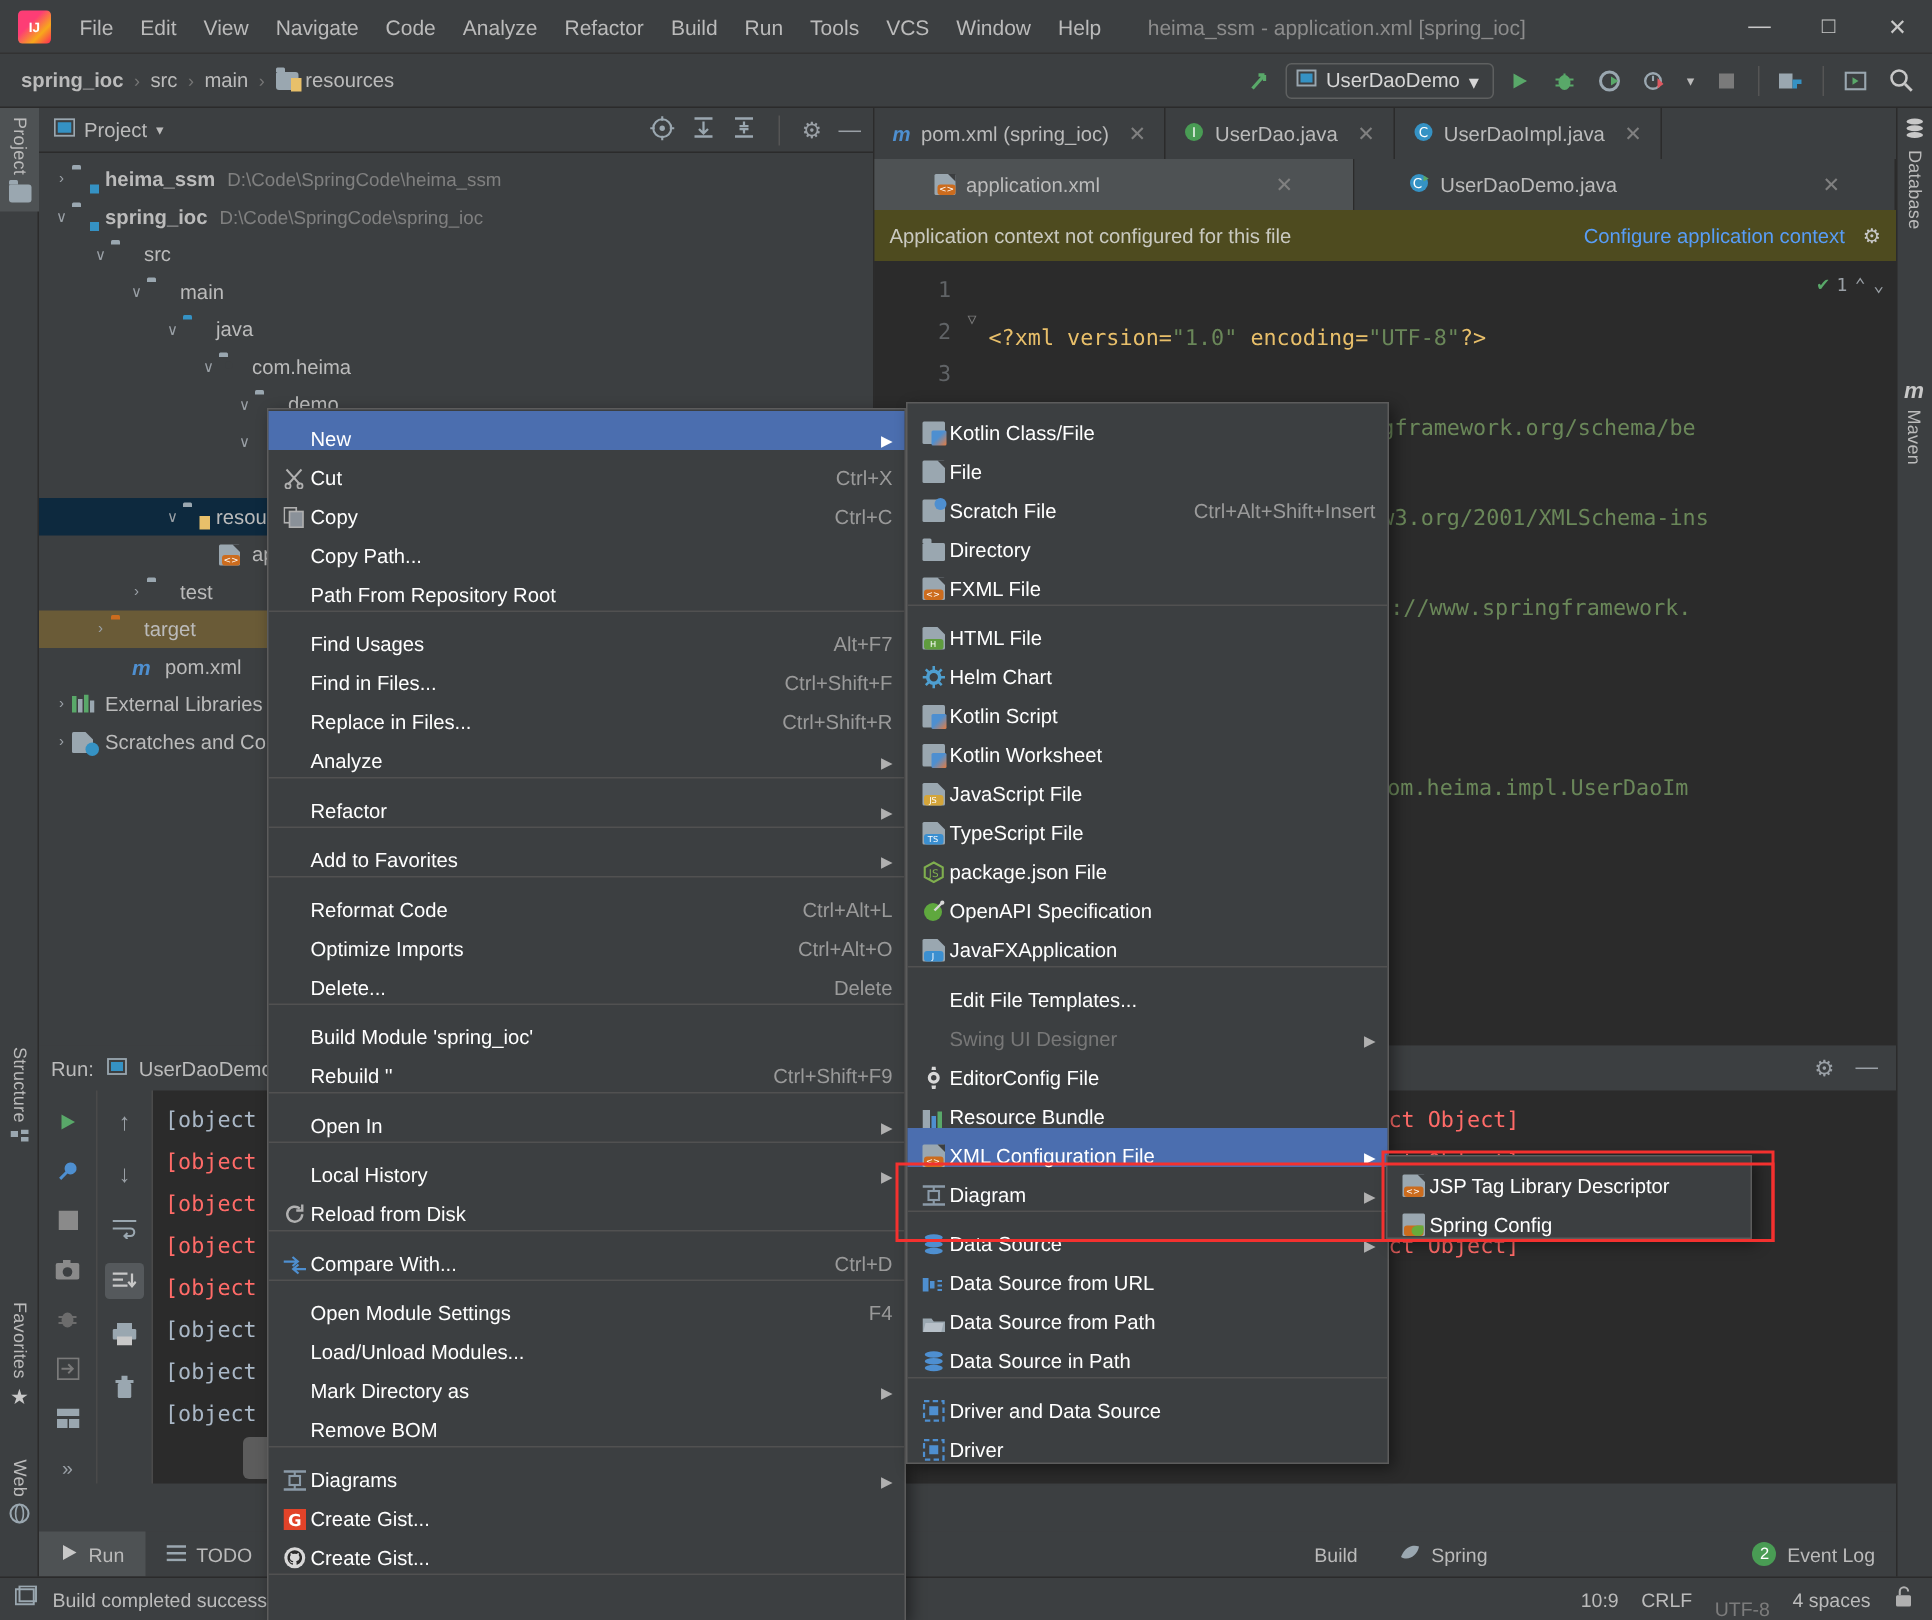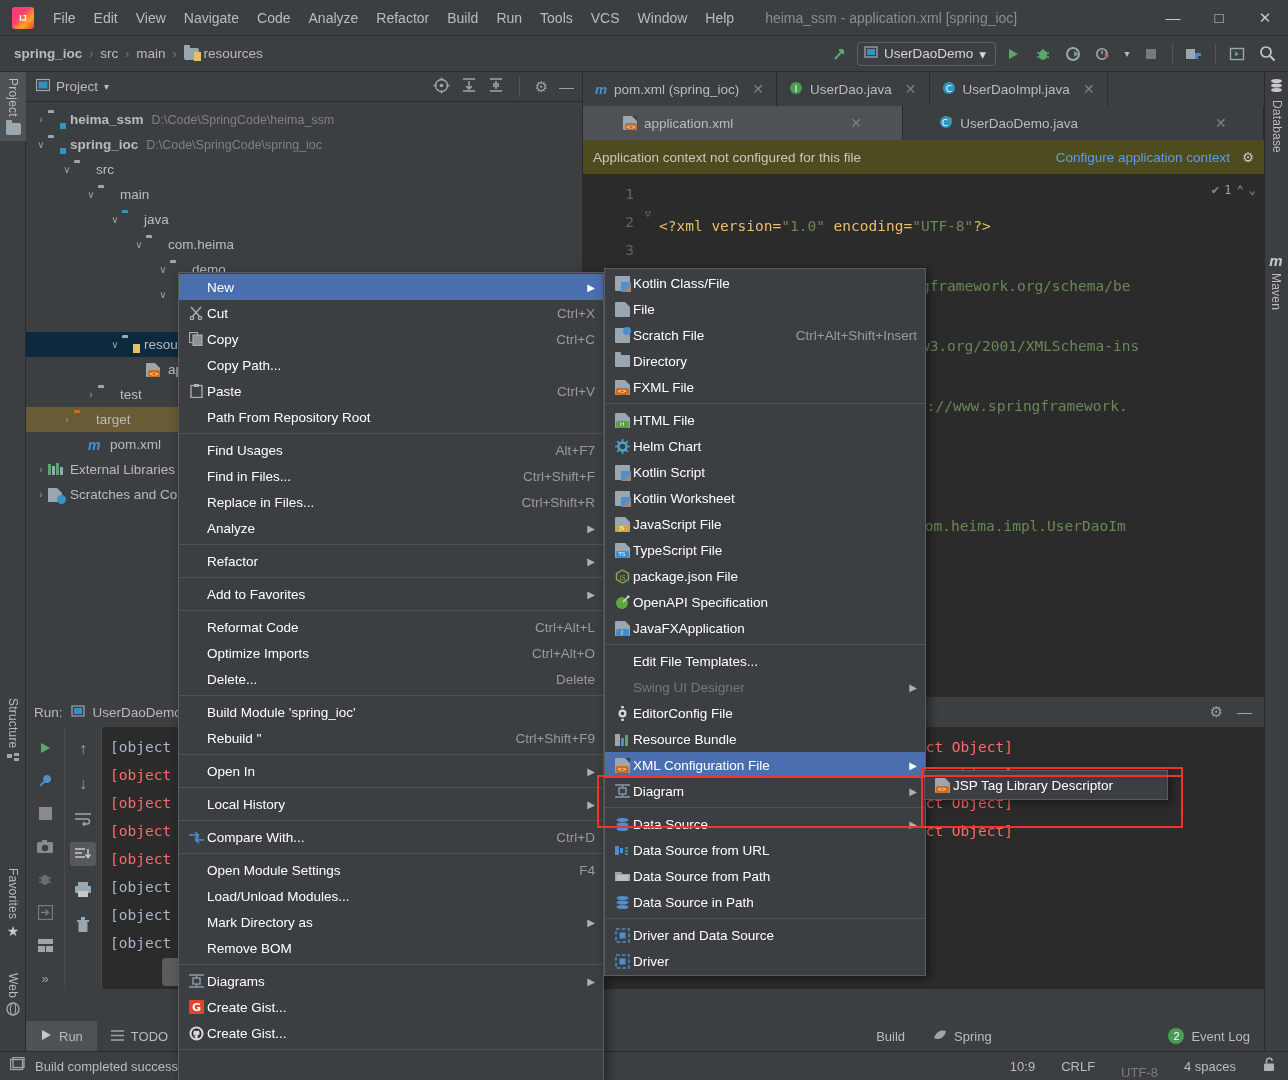--- a/index.html
+++ b/index.html
@@ -160,33 +160,33 @@
     position: absolute; left: 26px; top: 1021px; width: 1238px; height: 30px;
     background: #3c3f41; display: flex; align-items: center; font-size: 13px;
   }
   .btab { display: flex; align-items: center; gap: 7px; padding: 0 14px; height: 30px; }
   .btab.active { background: #4e5254; }
   .statusbar {
     position: absolute; left: 0; top: 1051px; width: 1288px; height: 29px;
     background: #3c3f41; display: flex; align-items: center; font-size: 13px;
     border-top: 1px solid #2b2b2b;
   }
-  .status-right { margin-left: auto; display: flex; align-items: center; gap: 26px; padding-right: 12px; }
+  .status-right { margin-left: auto; display: flex; align-items: center; gap: 15px; padding-right: 12px; }
   .dim { color: #7c7c7c; margin-top: 12px; }
   .evt-badge {
     width: 16px; height: 16px; border-radius: 50%; background: #499c54; color: #fff;
     font-size: 11px; display: flex; align-items: center; justify-content: center;
   }
 
   
   .ctxmenu {
     position: absolute; background: #3c3f41; border: 1px solid #5c5c5c;
     box-shadow: 3px 3px 10px rgba(0,0,0,.45); font-size: 13.5px; padding: 1px 0; z-index: 50;
   }
-  .mi { height: 26px; display: flex; align-items: center; padding: 0 8px 0 6px; white-space: nowrap; position: relative; }
+  .mi { height: 26px; display: flex; align-items: flex-end; padding: 0 8px 0 6px; white-space: nowrap; position: relative; }
   .mi.hl { background: #4b6eaf; color: #ffffff; }
   .mi .mi-ic { width: 22px; flex: none; display: flex; align-items: center; justify-content: center; }
   .mi .mi-lb { color: #ffffff; }
   .mi.hl .mi-lb { color: #ffffff; }
   .mi.disabled .mi-lb { color: #777777; }
   .mi .mi-sc { margin-left: auto; color: #9a9a9a; padding-left: 30px; }
   .mi .mi-ar { margin-left: auto; padding-left: 22px; color: #b0b0b0; font-size: 10px; }
   .mi.hl .mi-ar { color: #ffffff; }
   .msep { height: 1px; background: #515151; margin: 3px 0; }
   .redbox { position: absolute; border: 2px solid #f4312f; pointer-events: none; z-index: 60; }
@@ -740,31 +740,20 @@
         <span class="mi-lb">Copy</span>
         <span class="mi-sc">Ctrl+C</span>
 
       </div>
       <div class="mi">
         <span class="mi-ic"></span>
         <span class="mi-lb">Copy Path...</span>
 
       </div>
       <div class="mi">
-        <span class="mi-ic">
-          <svg width="13" height="14" viewBox="0 0 13 14">
-            <rect x="1" y="1.5" width="11" height="12" fill="none" stroke="#b0b0b0" stroke-width="1.3"></rect>
-            <rect x="4" y="0" width="5" height="3" fill="#b0b0b0"></rect>
-          </svg>
-        </span>
-        <span class="mi-lb">Paste</span>
-        <span class="mi-sc">Ctrl+V</span>
-
-      </div>
-      <div class="mi">
         <span class="mi-ic"></span>
         <span class="mi-lb">Path From Repository Root</span>
 
       </div>
       <div class="msep"></div>
       <div class="mi">
         <span class="mi-ic"></span>
         <span class="mi-lb">Find Usages</span>
         <span class="mi-sc">Alt+F7</span>
 
@@ -838,20 +827,30 @@
         <span class="mi-lb">Open In</span>
 
         <span class="mi-ar">▶</span>
       </div>
       <div class="msep"></div>
       <div class="mi">
         <span class="mi-ic"></span>
         <span class="mi-lb">Local History</span>
 
         <span class="mi-ar">▶</span>
+      </div>
+      <div class="mi">
+        <span class="mi-ic">
+          <svg width="15" height="15" viewBox="0 0 15 15">
+            <path d="M12.5 7.5a5 5 0 1 1-1.6-3.7" stroke="#b0b0b0" stroke-width="1.6" fill="none"></path>
+            <path d="M12.5 1v4h-4" stroke="#b0b0b0" stroke-width="1.6" fill="none"></path>
+          </svg>
+        </span>
+        <span class="mi-lb">Reload from Disk</span>
+
       </div>
       <div class="msep"></div>
       <div class="mi">
         <span class="mi-ic">
           <svg width="15" height="14" viewBox="0 0 15 14">
             <path d="M0 5h9M6 2 L9.5 5 6 8" stroke="#4e8fd0" stroke-width="1.5" fill="none"></path>
             <path d="M15 10H7M10 7 L6.5 10 10 13" stroke="#4e8fd0" stroke-width="1.5" fill="none"></path>
           </svg>
         </span>
         <span class="mi-lb">Compare With...</span>
@@ -1201,18 +1200,29 @@
         <span class="mi-ic">
           <span class="g" style="display:inline-block;position:relative;width:15px;height:15px;">
       <span style="position:absolute;inset:0;background:#9aa7b0;border-radius:1px;"></span>
       <span style="position:absolute;right:0;top:0;border-left:5px solid transparent;border-top:5px solid #3c3f41;"></span>
       <span style="position:absolute;left:1px;bottom:0px;width:13px;height:7px;border-radius:2px;background:#cc6c1e;color:#fff;font-size:5.5px;display:flex;align-items:center;justify-content:center;font-family:'DejaVu Sans',sans-serif;">&lt;&gt;</span>
     </span>
         </span>
         <span class="mi-lb">JSP Tag Library Descriptor</span>
 
       </div>
+      <div class="mi">
+        <span class="mi-ic">
+          <span style="display:inline-block;position:relative;width:15px;height:15px;">
+            <span style="position:absolute;inset:0;background:#9aa7b0;border-radius:1px;"></span>
+            <span style="position:absolute;left:1px;bottom:0;width:13px;height:7px;border-radius:2px;background:#cc6c1e;"></span>
+            <span style="position:absolute;right:1px;bottom:0px;width:8px;height:7px;border-radius:50% 0 50% 50%;background:#6aab3a;"></span>
+          </span>
+        </span>
+        <span class="mi-lb">Spring Config</span>
+
+      </div>
     </div>
 
   <div class="redbox" style="left:597px; top:775px; width:586px; height:53px;"></div>
   <div class="redbox" style="left:921px; top:767px; width:262px; height:61px;"></div>
 
 </div>
 
 </body></html>

